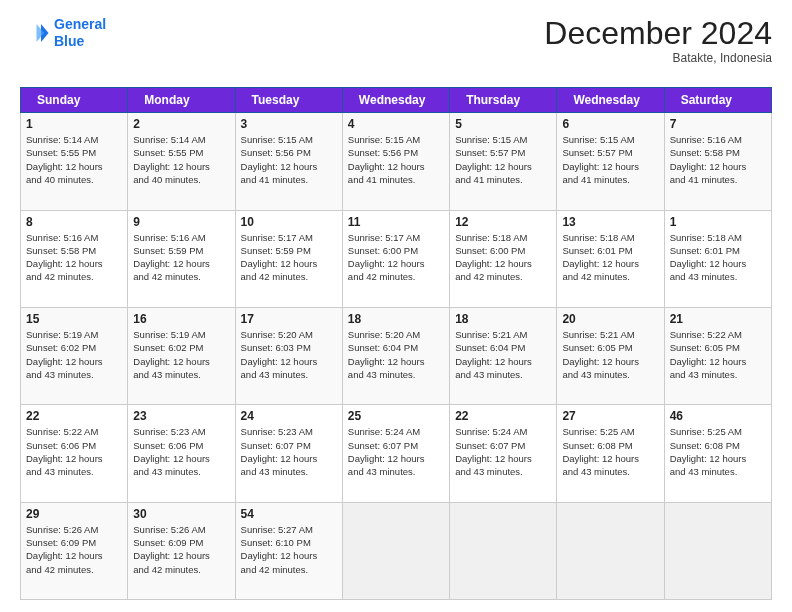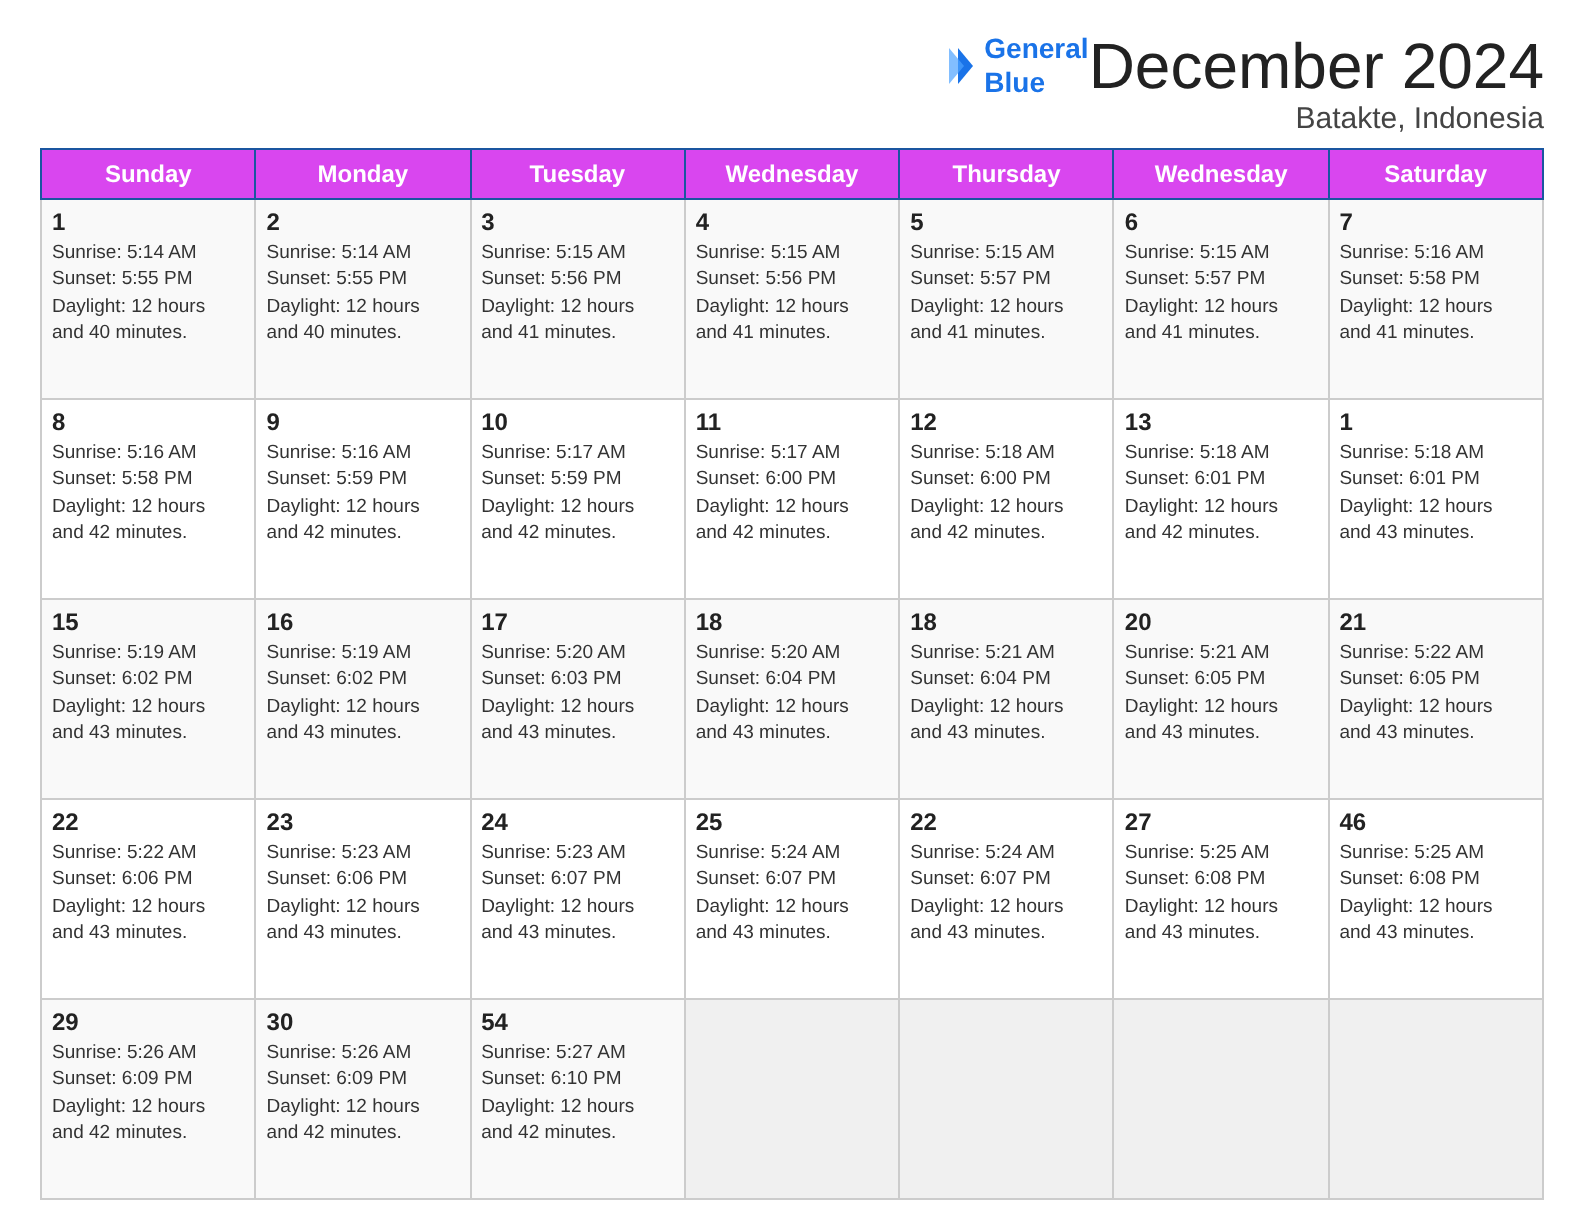--- a/index.html
+++ b/index.html
@@ -12,23 +12,23 @@
     }
     .page {
       width: 792px;
       height: 612px;
       padding: 16px 20px 12px 20px;
       display: flex;
       flex-direction: column;
     }
     .header {
       display: flex;
-      justify-content: flex-end;
+      justify-content: space-between;
       align-items: flex-start;
-      margin-bottom: 6px;
+      margin-bottom: 22px;
     }
     .logo {
       display: flex;
       align-items: center;
       gap: 4px;
     }
     .logo-text {
       font-size: 14px;
       font-weight: bold;
       color: #333;
@@ -44,36 +44,36 @@
     .title-block {
       text-align: right;
     }
     .main-title {
       font-size: 32px;
       font-weight: normal;
       color: #222;
       line-height: 1.1;
     }
     .subtitle {
-      font-size: 15px;
+      font-size: 12px;
       color: #444;
     }
     .calendar {
       flex: 1;
       border: 1px solid #ccc;
       border-collapse: collapse;
       width: 100%;
       table-layout: fixed;
       font-size: 10.5px;
     }
     .calendar thead tr th {
-      background: #d946ef;
+      background: #6d28d9;
       color: #fff;
-      text-align: center;
-      padding: 5px 1px;
+      text-align: left;
+      padding: 5px 16px;
       font-size: 12px;
       font-weight: bold;
       border: 1px solid #1a56a0;
     }
     .calendar tbody tr td {
       border: 1px solid #ccc;
       vertical-align: top;
       padding: 4px 5px;
       height: 88px;
       background: #fff;

